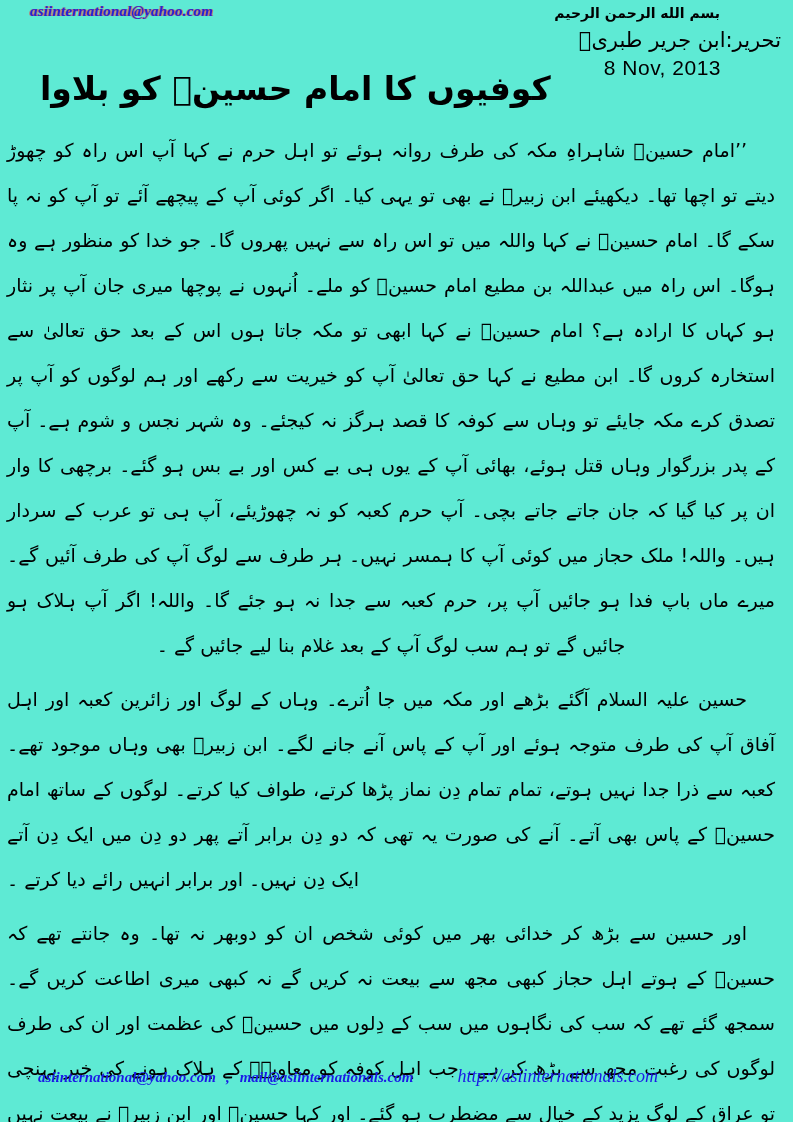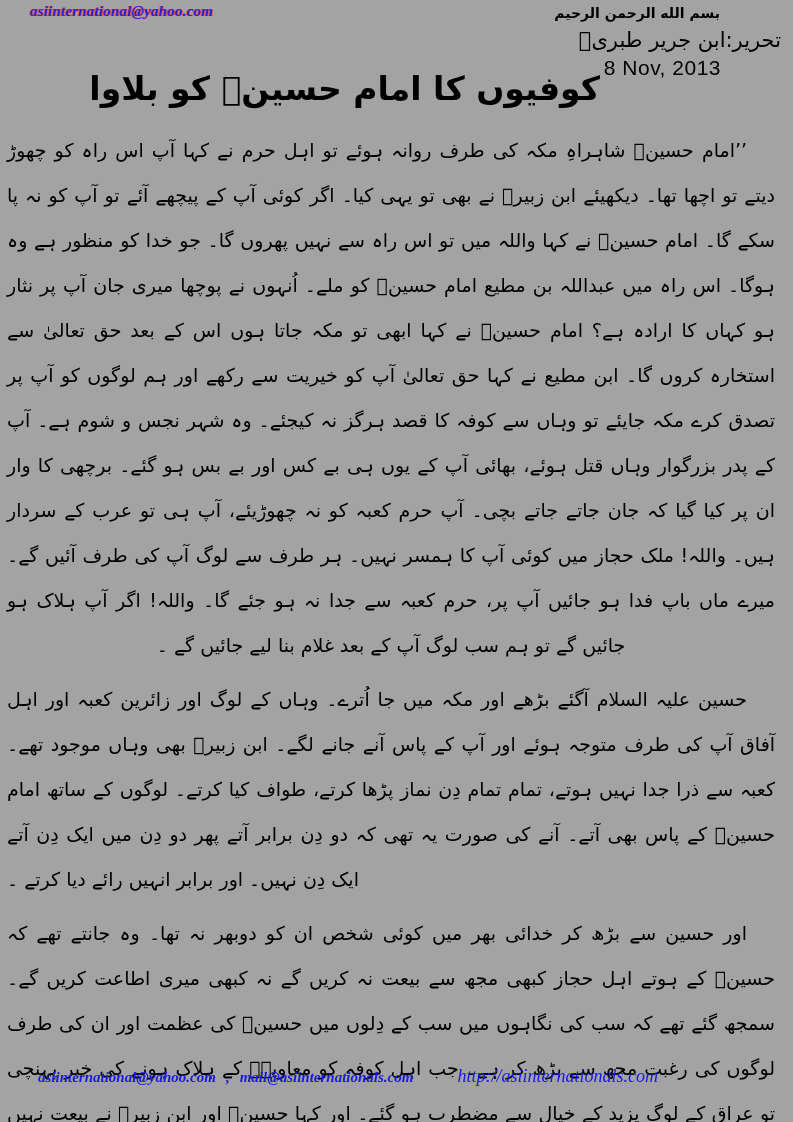--- a/index.html
+++ b/index.html
@@ -1,20 +1,20 @@
 <!DOCTYPE html>
 <html lang="ur"><head>
 <meta charset="utf-8">
 <style>
   html,body { margin:0; padding:0; background:#ffffff; }
   .page {
     position:relative;
     width:793px; height:1122px;
     margin:0 auto;
-    background:#a3a3a3;
+    background:#5eead4;
     overflow:hidden;
     font-family:"Liberation Serif", serif;
     color:#000;
   }
   
   .header-email {
     position:absolute; top:3px; left:30px;
     font-family:"Liberation Serif", serif;
     font-style:italic; font-weight:bold;
     font-size:15px;
@@ -35,21 +35,21 @@
     font-size:21px; line-height:28px;
     font-family:"DejaVu Sans", sans-serif;
   }
   .date {
     position:absolute; top:56px; right:72px;
     font-family:Liberation Sans, sans-serif;
     font-size:21px; letter-spacing:.5px;
   }
   .doc-title {
     position:absolute; top:38px; left:40px; width:560px;
-    direction:rtl; text-align:right;
+    direction:rtl; text-align:left;
     font-size:33px; line-height:58px;
     font-family:"DejaVu Sans", sans-serif;
     font-weight:bold;
   }
   
   .body-text {
     position:absolute; top:128px; left:7px; right:6px;
     direction:rtl;
     font-family:"DejaVu Sans", sans-serif;
     font-size:19px;

